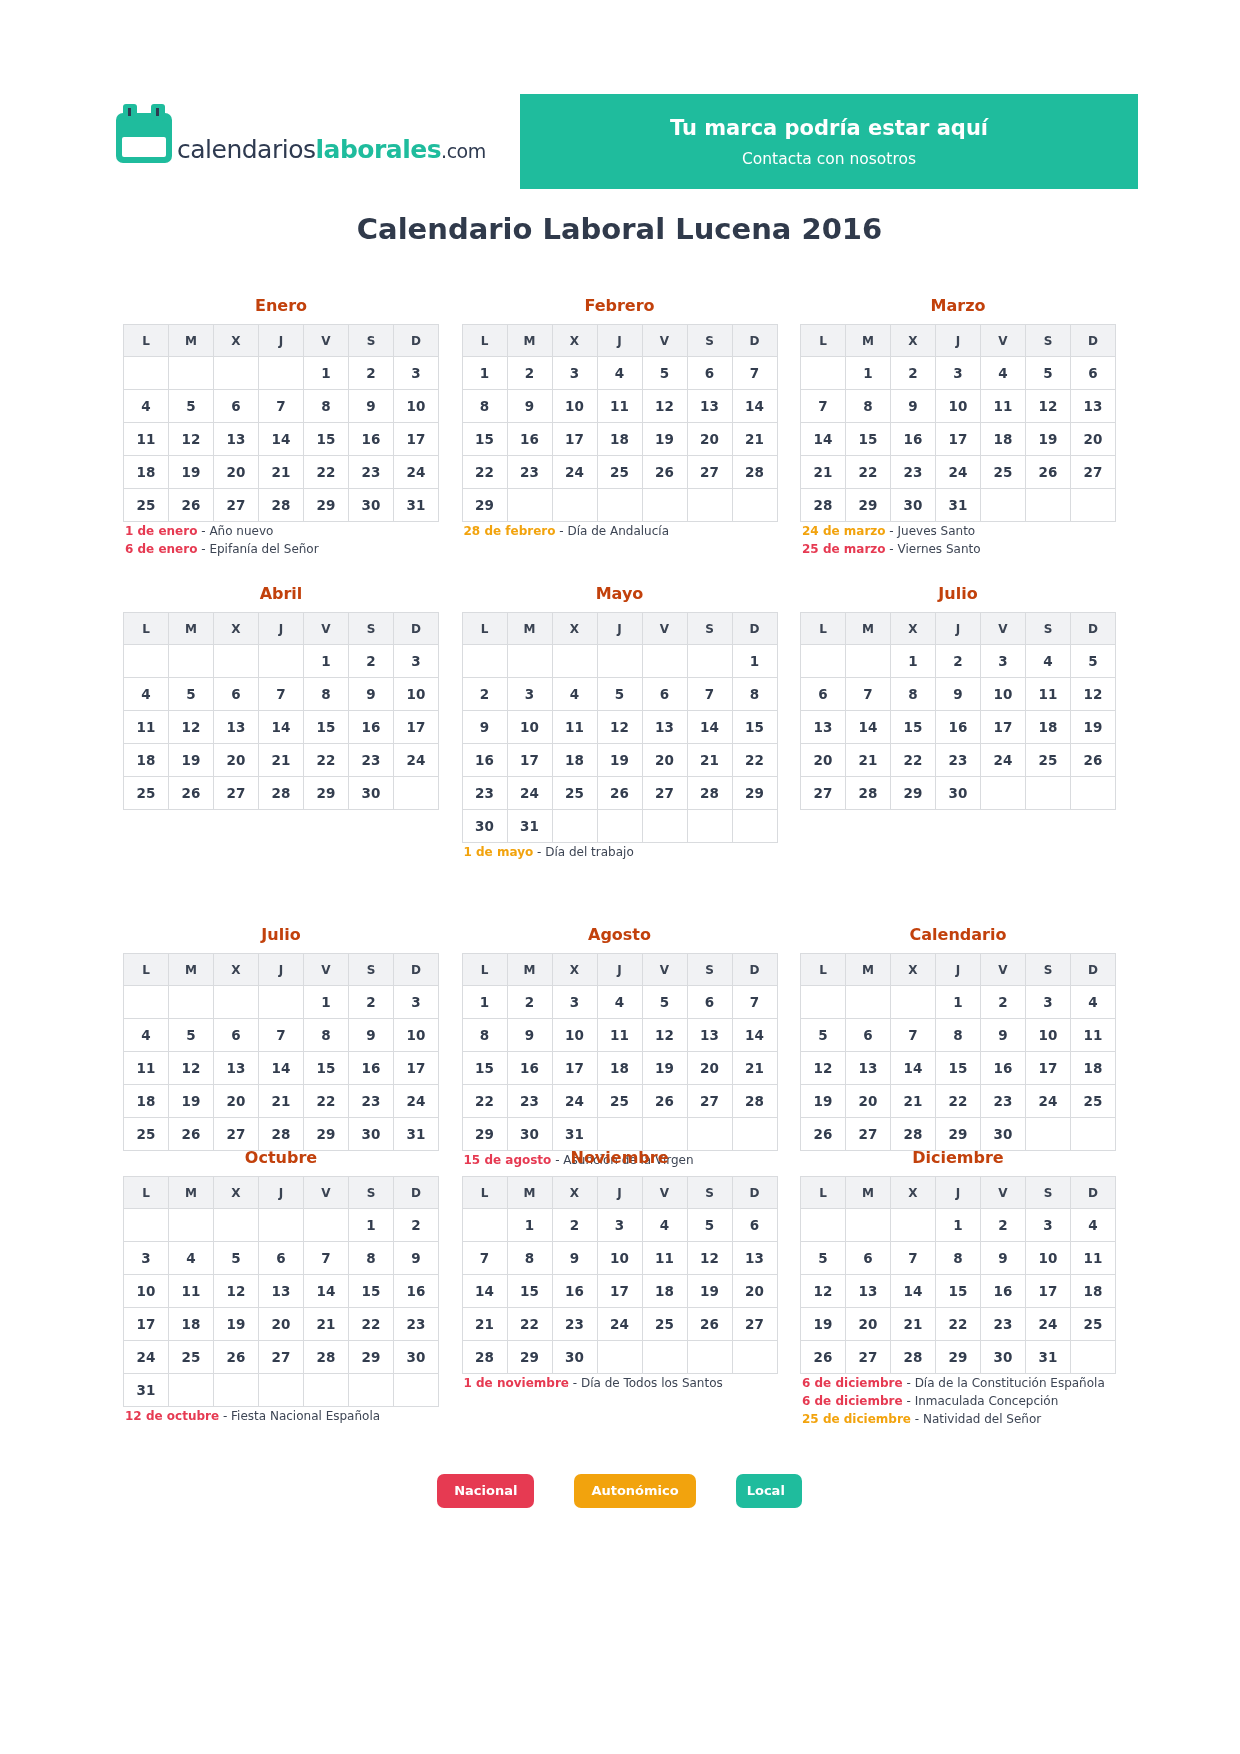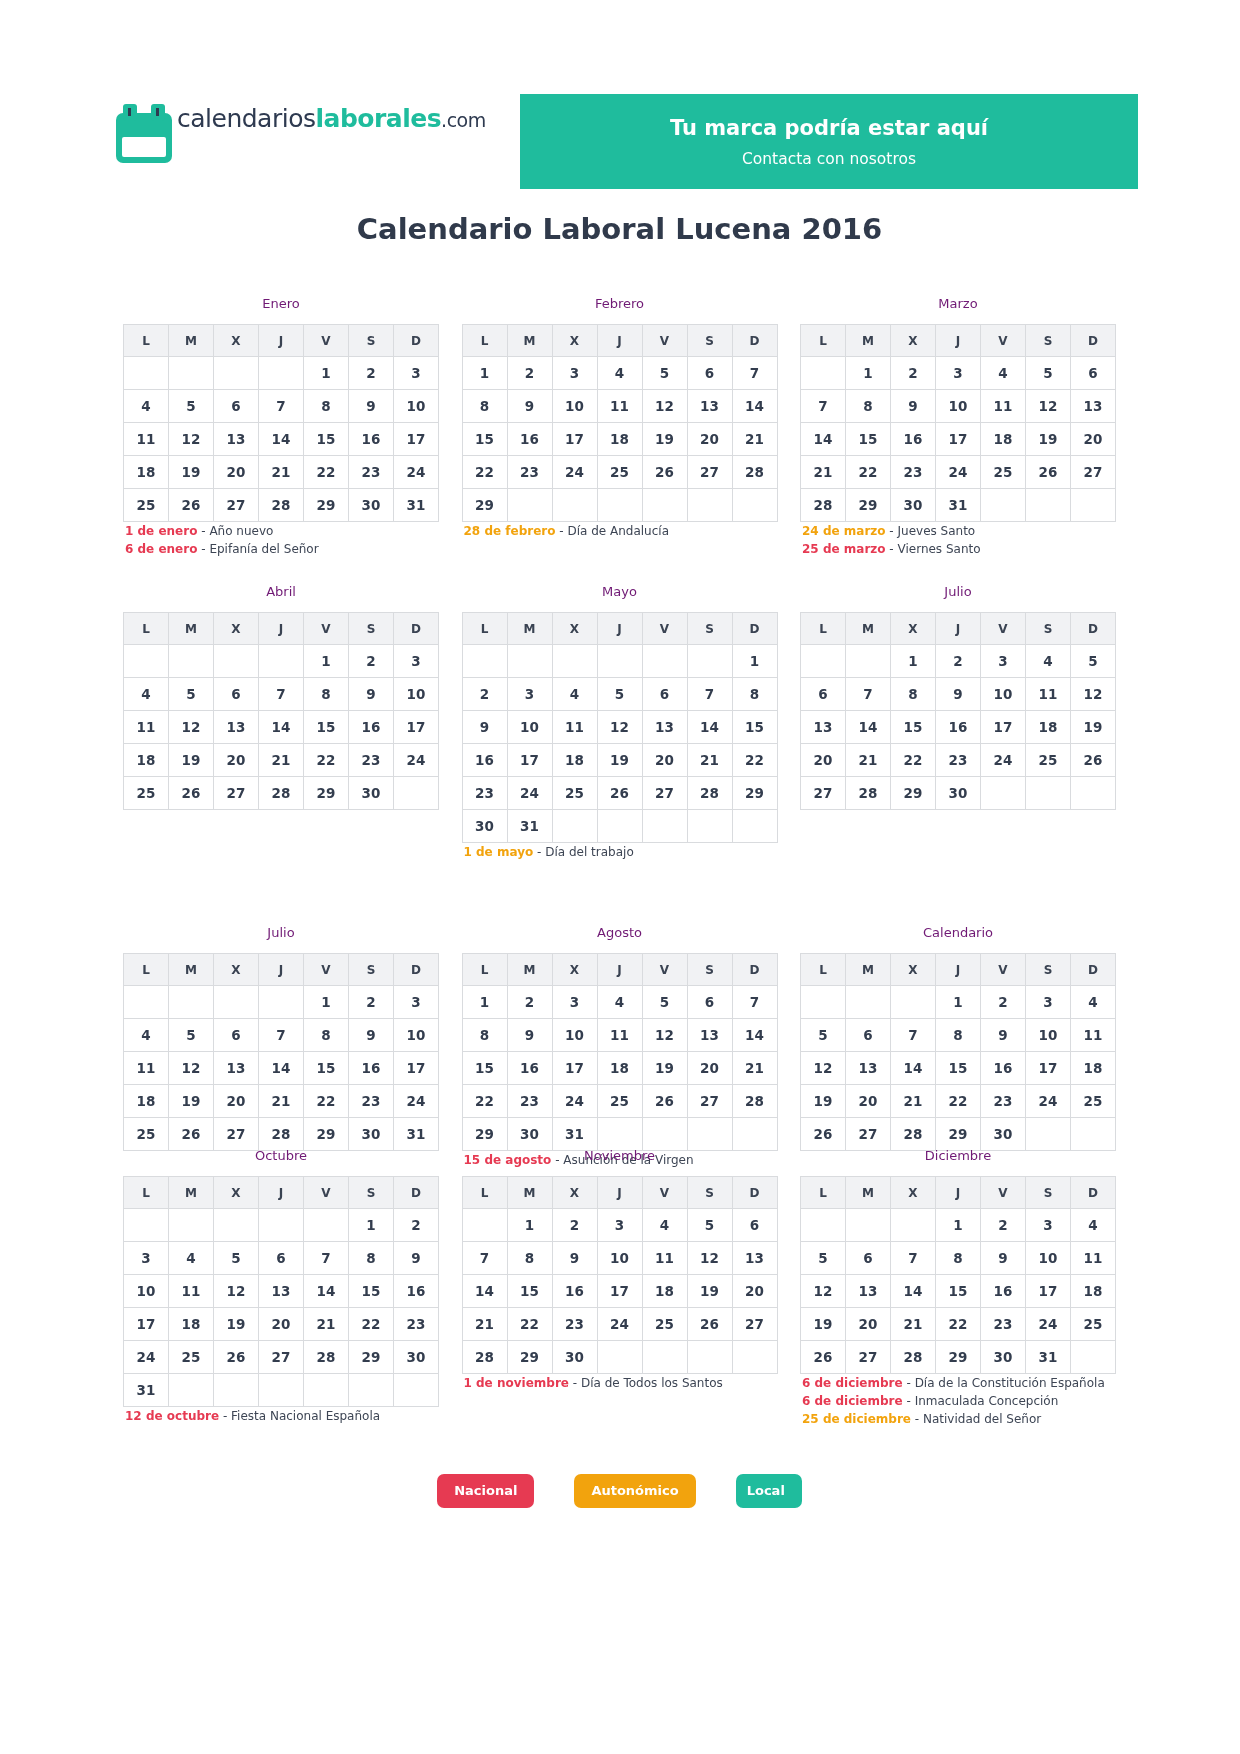--- a/index.html
+++ b/index.html
@@ -1,21 +1,21 @@
 <!DOCTYPE html>
 <html><head>
 <meta charset="utf-8">
 <style>
   html,body{margin:0;padding:0;}
   body{
     width:1240px;height:1754px;position:relative;background:#ffffff;
     font-family:"DejaVu Sans","Liberation Sans",sans-serif;color:#333d4e;
   }
   
-  .logo{position:absolute;left:116px;top:104px;display:flex;align-items:flex-start;gap:5px;cursor:pointer;}
+  .logo{position:absolute;left:116px;top:104px;display:flex;align-items:flex-end;gap:5px;cursor:pointer;}
   .cal-icon{position:relative;width:56px;height:60px;flex:0 0 auto;}
   .ci-body{position:absolute;left:0;top:9px;width:56px;height:50px;background:#1fbc9d;border-radius:7px;}
   .ci-tab{position:absolute;top:0;width:14px;height:17px;background:#1fbc9d;border-radius:3px;}
   .ci-tab.t1{left:7px;} .ci-tab.t2{left:35px;}
   .ci-tab::after{content:"";position:absolute;left:5px;top:4px;width:3px;height:8px;background:#2e3a50;}
   .ci-win{position:absolute;left:6px;top:33px;width:44px;height:20px;background:#ffffff;border-radius:2px;}
   .logo-text{font-size:25px;letter-spacing:-0.5px;white-space:nowrap;}
   .lt-reg{color:#2e3a50;font-weight:400;}
   .lt-bold{color:#1fbc9d;font-weight:700;}
   .lt-suffix{color:#2e3a50;font-weight:400;font-size:19px;}
@@ -27,21 +27,21 @@
   .banner-l1{font-size:21px;font-weight:700;}
   .banner-l2{font-size:15.5px;font-weight:400;}
   
   .page-title{position:absolute;left:123px;top:212px;width:993px;text-align:center;
     font-size:29px;font-weight:700;color:#303a4b;}
   
   .cal-grid{position:absolute;left:123px;top:0;width:993px;height:1754px;}
   .cal-row{position:absolute;left:0;width:993px;display:flex;justify-content:space-between;}
   .cal-row.r0{top:296px;} .cal-row.r1{top:584px;} .cal-row.r2{top:925px;} .cal-row.r3{top:1148px;}
   .month{width:316px;}
-  .month-title{text-align:center;font-size:13px;font-weight:400;color:#701a75;height:26px;margin-bottom:2px;}
+  .month-title{text-align:center;font-size:16px;font-weight:700;color:#c2410c;height:26px;margin-bottom:2px;}
   table.cal{border-collapse:collapse;width:316px;table-layout:fixed;}
   table.cal th{height:29px;background:#f1f2f4;border:1px solid #d9dbde;
     font-size:12px;font-weight:700;color:#3a4352;text-align:center;}
   table.cal td{height:30px;border:1px solid #d9dbde;text-align:center;
     font-size:13.5px;font-weight:700;color:#333d4e;background:#ffffff;}
   td.sat{background:#f7f8f9;}
   td.sun{background:#fcdfe0;}
   td.hl-nat{background:#e63a52;color:#ffffff;}
   td.hl-reg{background:#f2a30d;color:#ffffff;}
   .notes{padding-left:2px;white-space:nowrap;}

